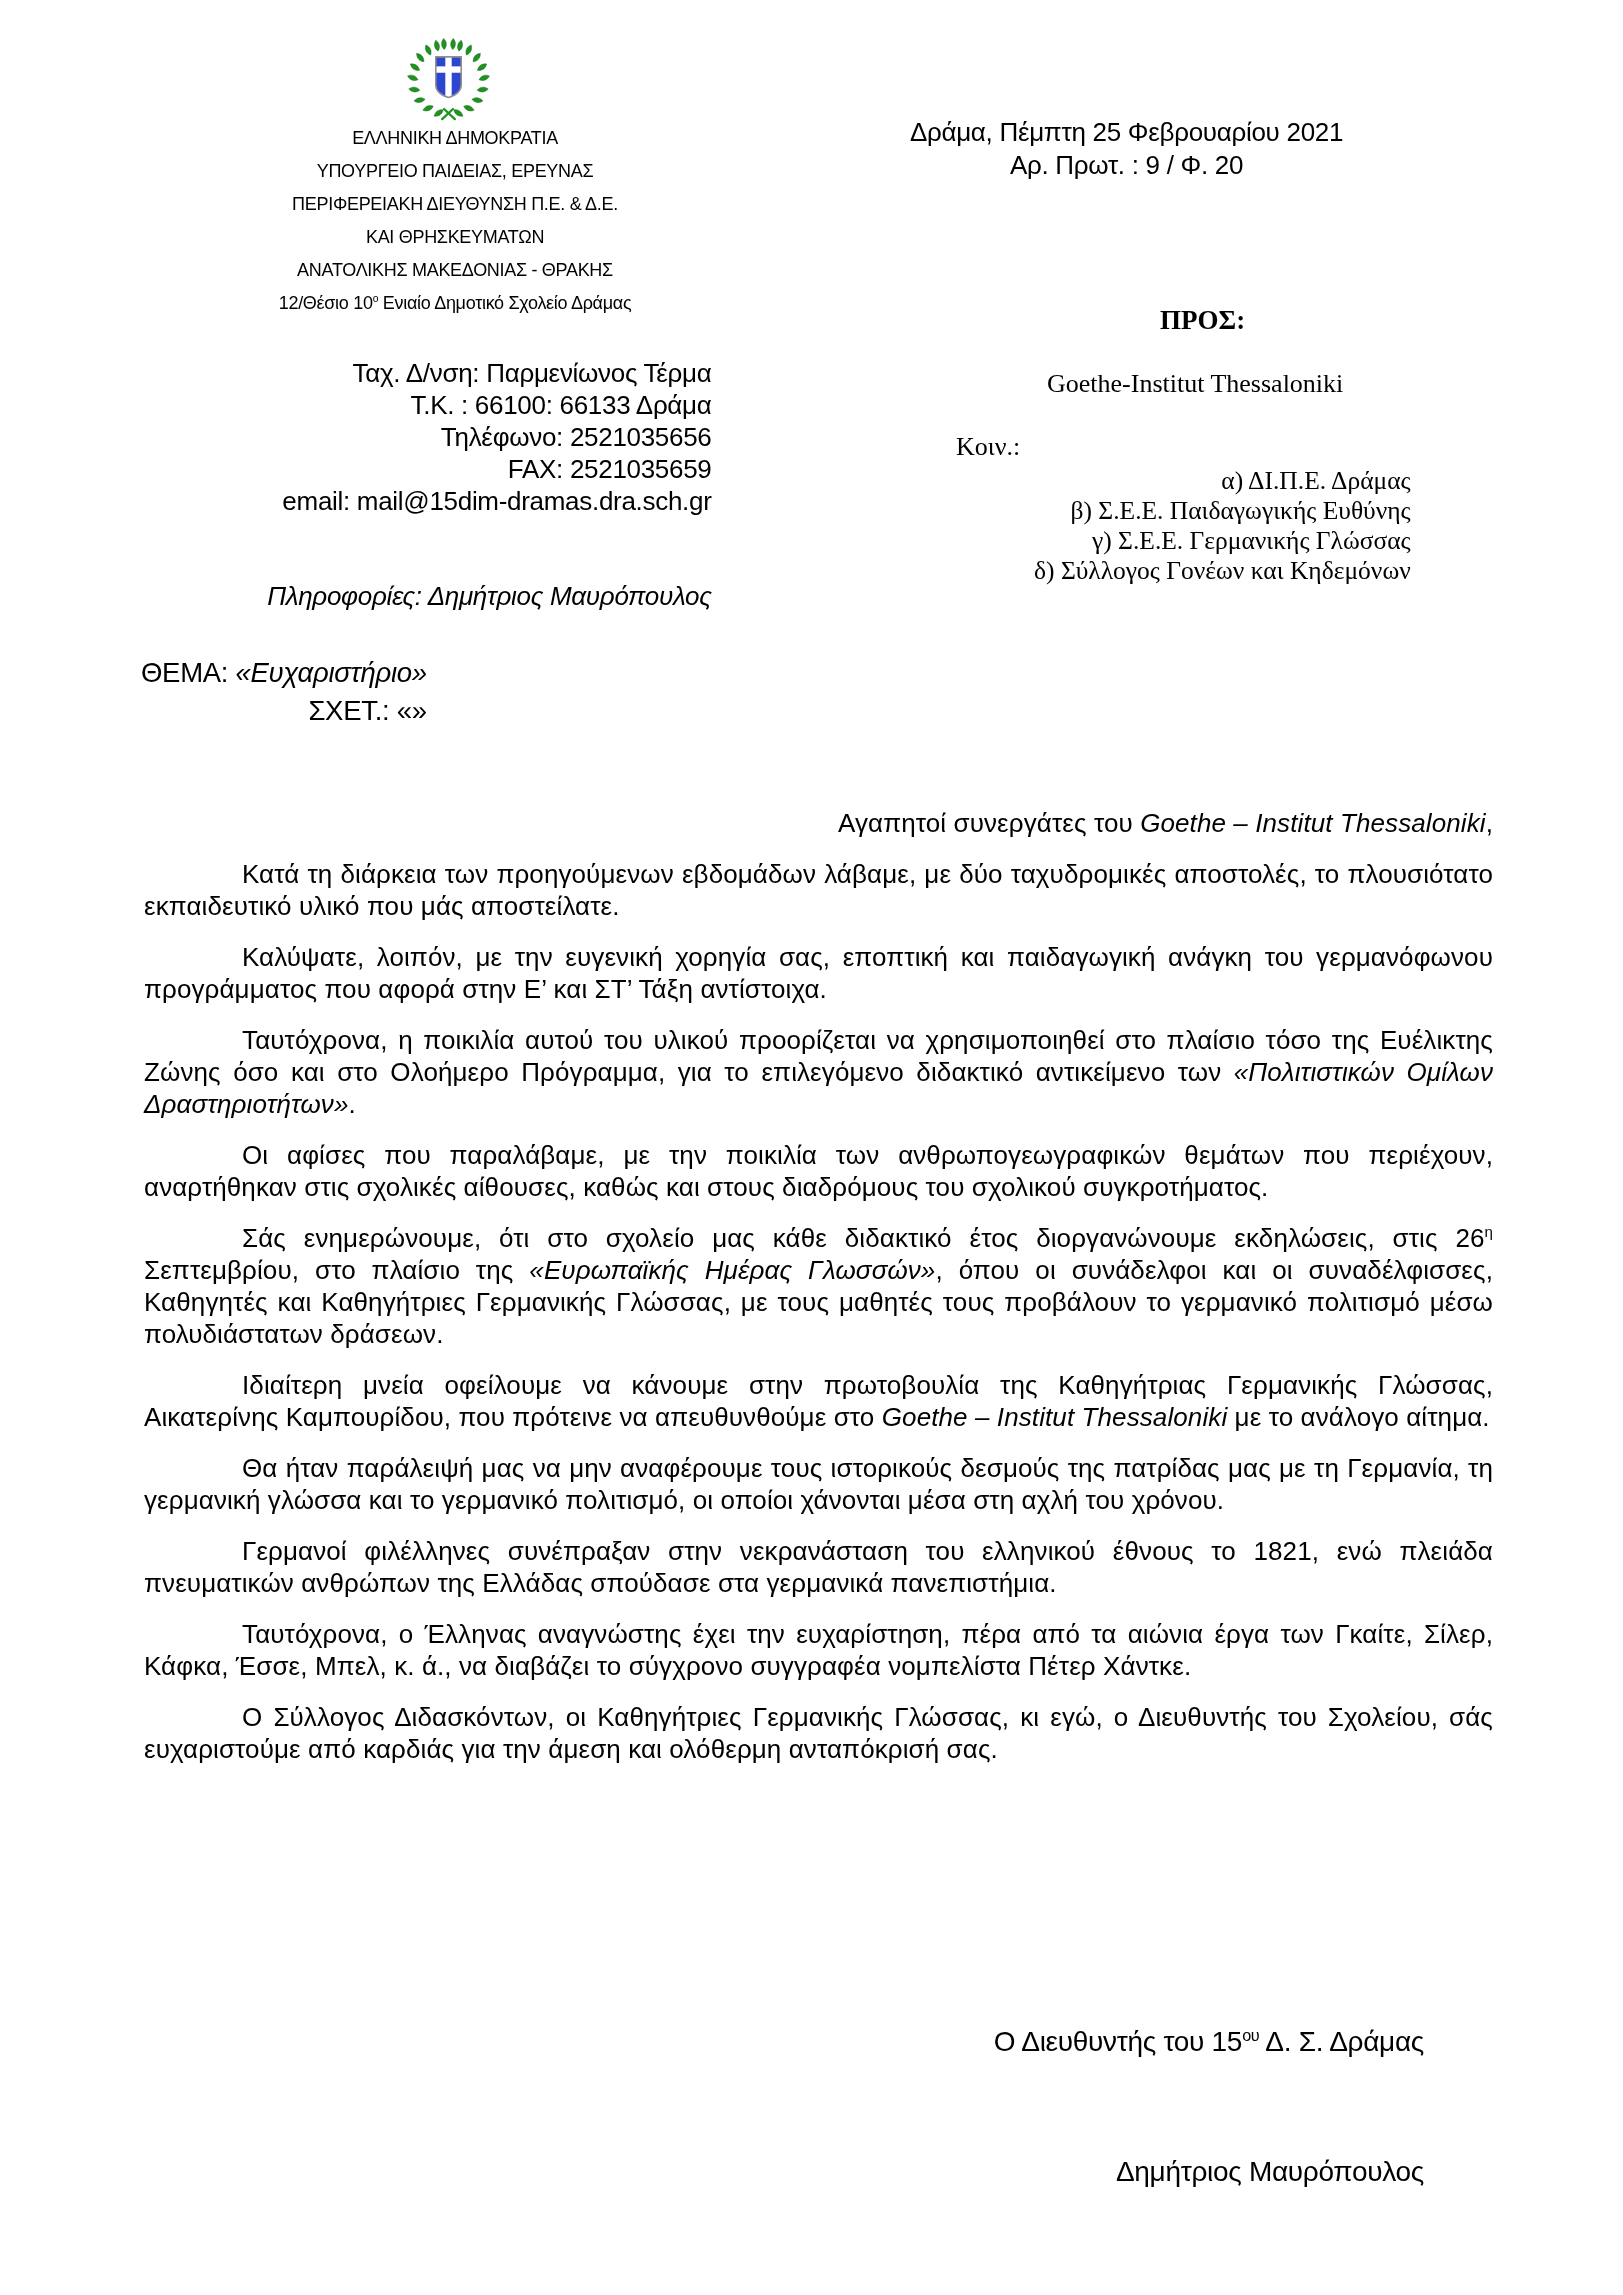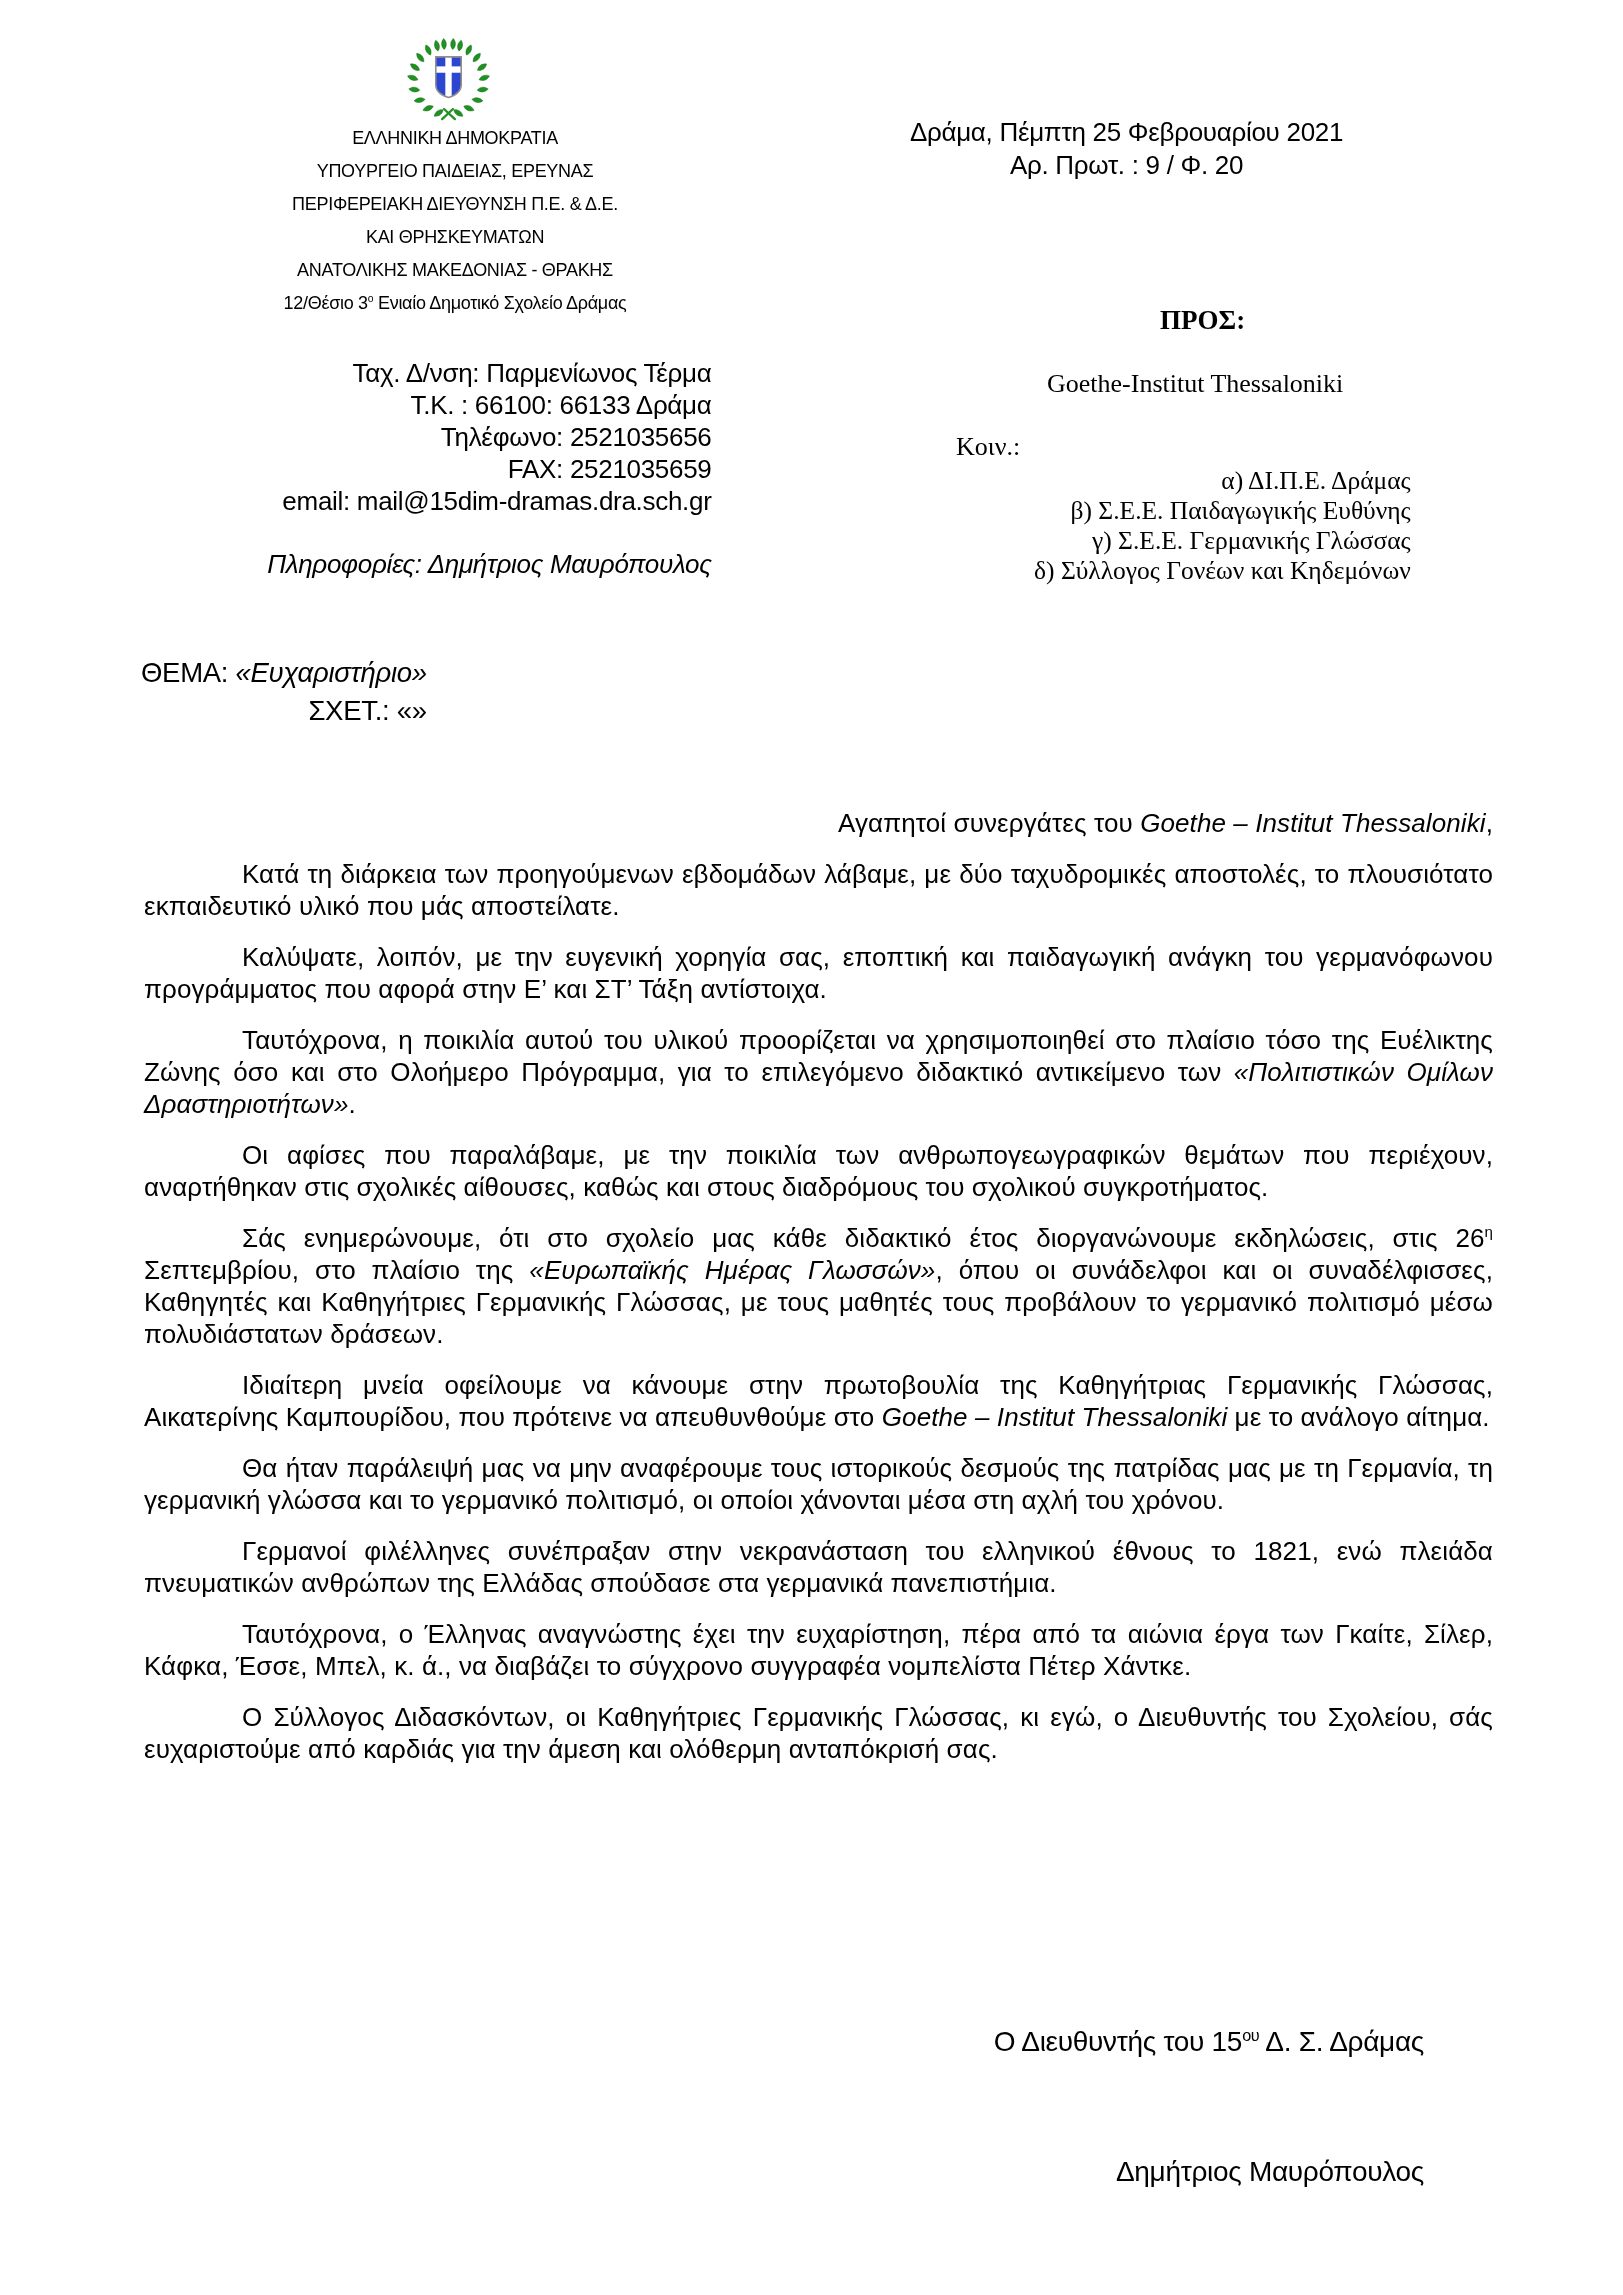--- a/index.html
+++ b/index.html
@@ -27,21 +27,21 @@
 
   
   .contact-block {
     left: 149px; top: 357px;
     font-size: 26px; line-height: 32px;
     letter-spacing: -0.3px;
     white-space: nowrap;
   }
   .contact-row .lbl { display: inline-block; width: 194px; }
   .info-row { margin-top: 31px; font-style: italic; }
-  .info-row .lbl { display: inline-block; width: 200px; }
+  .info-row .lbl { display: inline-block; width: 200px; margin-top: 32px; }
 
   
   .meta-block {
     left: 862px; top: 116px; width: 529px;
     text-align: center;
     font-size: 26px; line-height: 33px;
     letter-spacing: -0.3px;
     white-space: nowrap;
   }
 
@@ -122,21 +122,21 @@
     <path d="M50,28 H90 V72 Q90,86 70,92 Q50,86 50,72 Z" fill="none" stroke="#8f8f8f" stroke-width="2.5"></path>
   </svg>
 </div>
 
 <div class="abs org-block">
   <div>ΕΛΛΗΝΙΚΗ ΔΗΜΟΚΡΑΤΙΑ</div>
   <div>ΥΠΟΥΡΓΕΙΟ ΠΑΙΔΕΙΑΣ, ΕΡΕΥΝΑΣ</div>
   <div>ΠΕΡΙΦΕΡΕΙΑΚΗ ΔΙΕΥΘΥΝΣΗ Π.Ε. &amp; Δ.Ε.</div>
   <div>ΚΑΙ ΘΡΗΣΚΕΥΜΑΤΩΝ</div>
   <div>ΑΝΑΤΟΛΙΚΗΣ ΜΑΚΕΔΟΝΙΑΣ - ΘΡΑΚΗΣ</div>
-  <div><span>12/Θέσιο 3</span><sup>ο</sup><span>  Ενιαίο Δημοτικό Σχολείο Δράμας</span></div>
+  <div><span>12/Θέσιο 10</span><sup>ο</sup><span>  Ενιαίο Δημοτικό Σχολείο Δράμας</span></div>
 </div>
 
 <div class="abs contact-block">
   <div class="contact-row">
     <span class="lbl">Ταχ. Δ/νση</span><span>: Παρμενίωνος Τέρμα</span>
   </div>
   <div class="contact-row">
     <span class="lbl">Τ.Κ. : 66100</span><span>: 66133 Δράμα</span>
   </div>
   <div class="contact-row">

